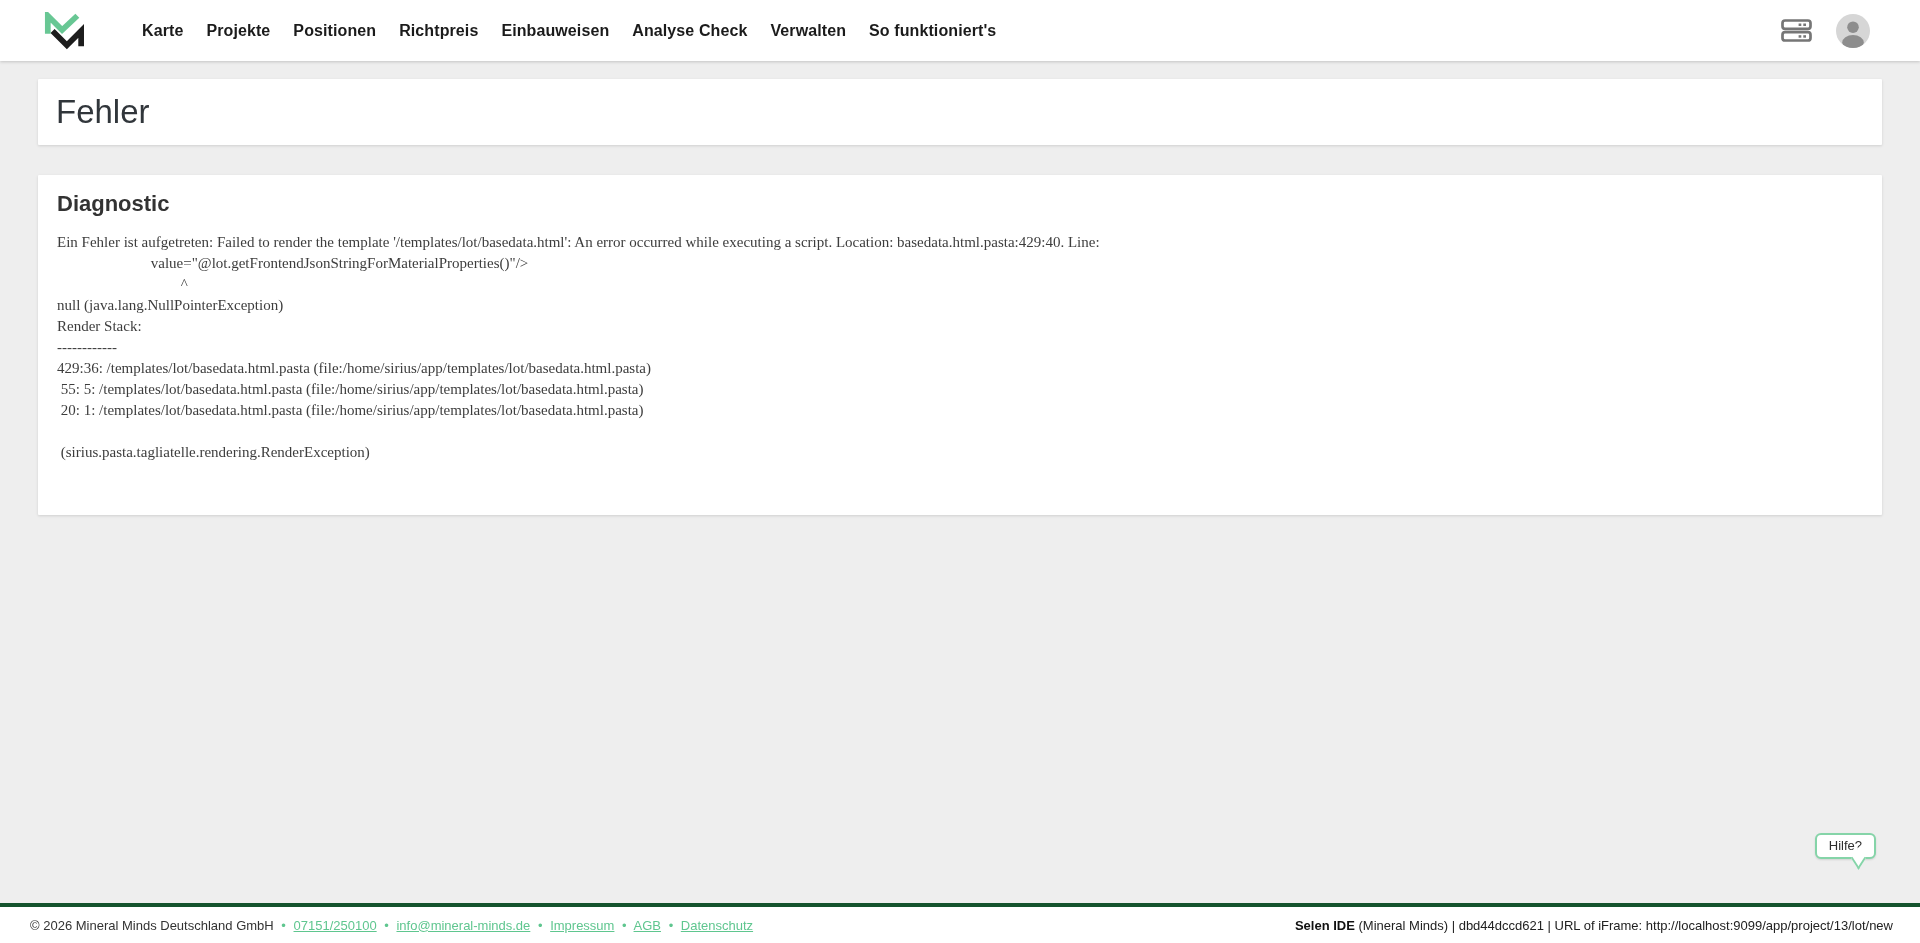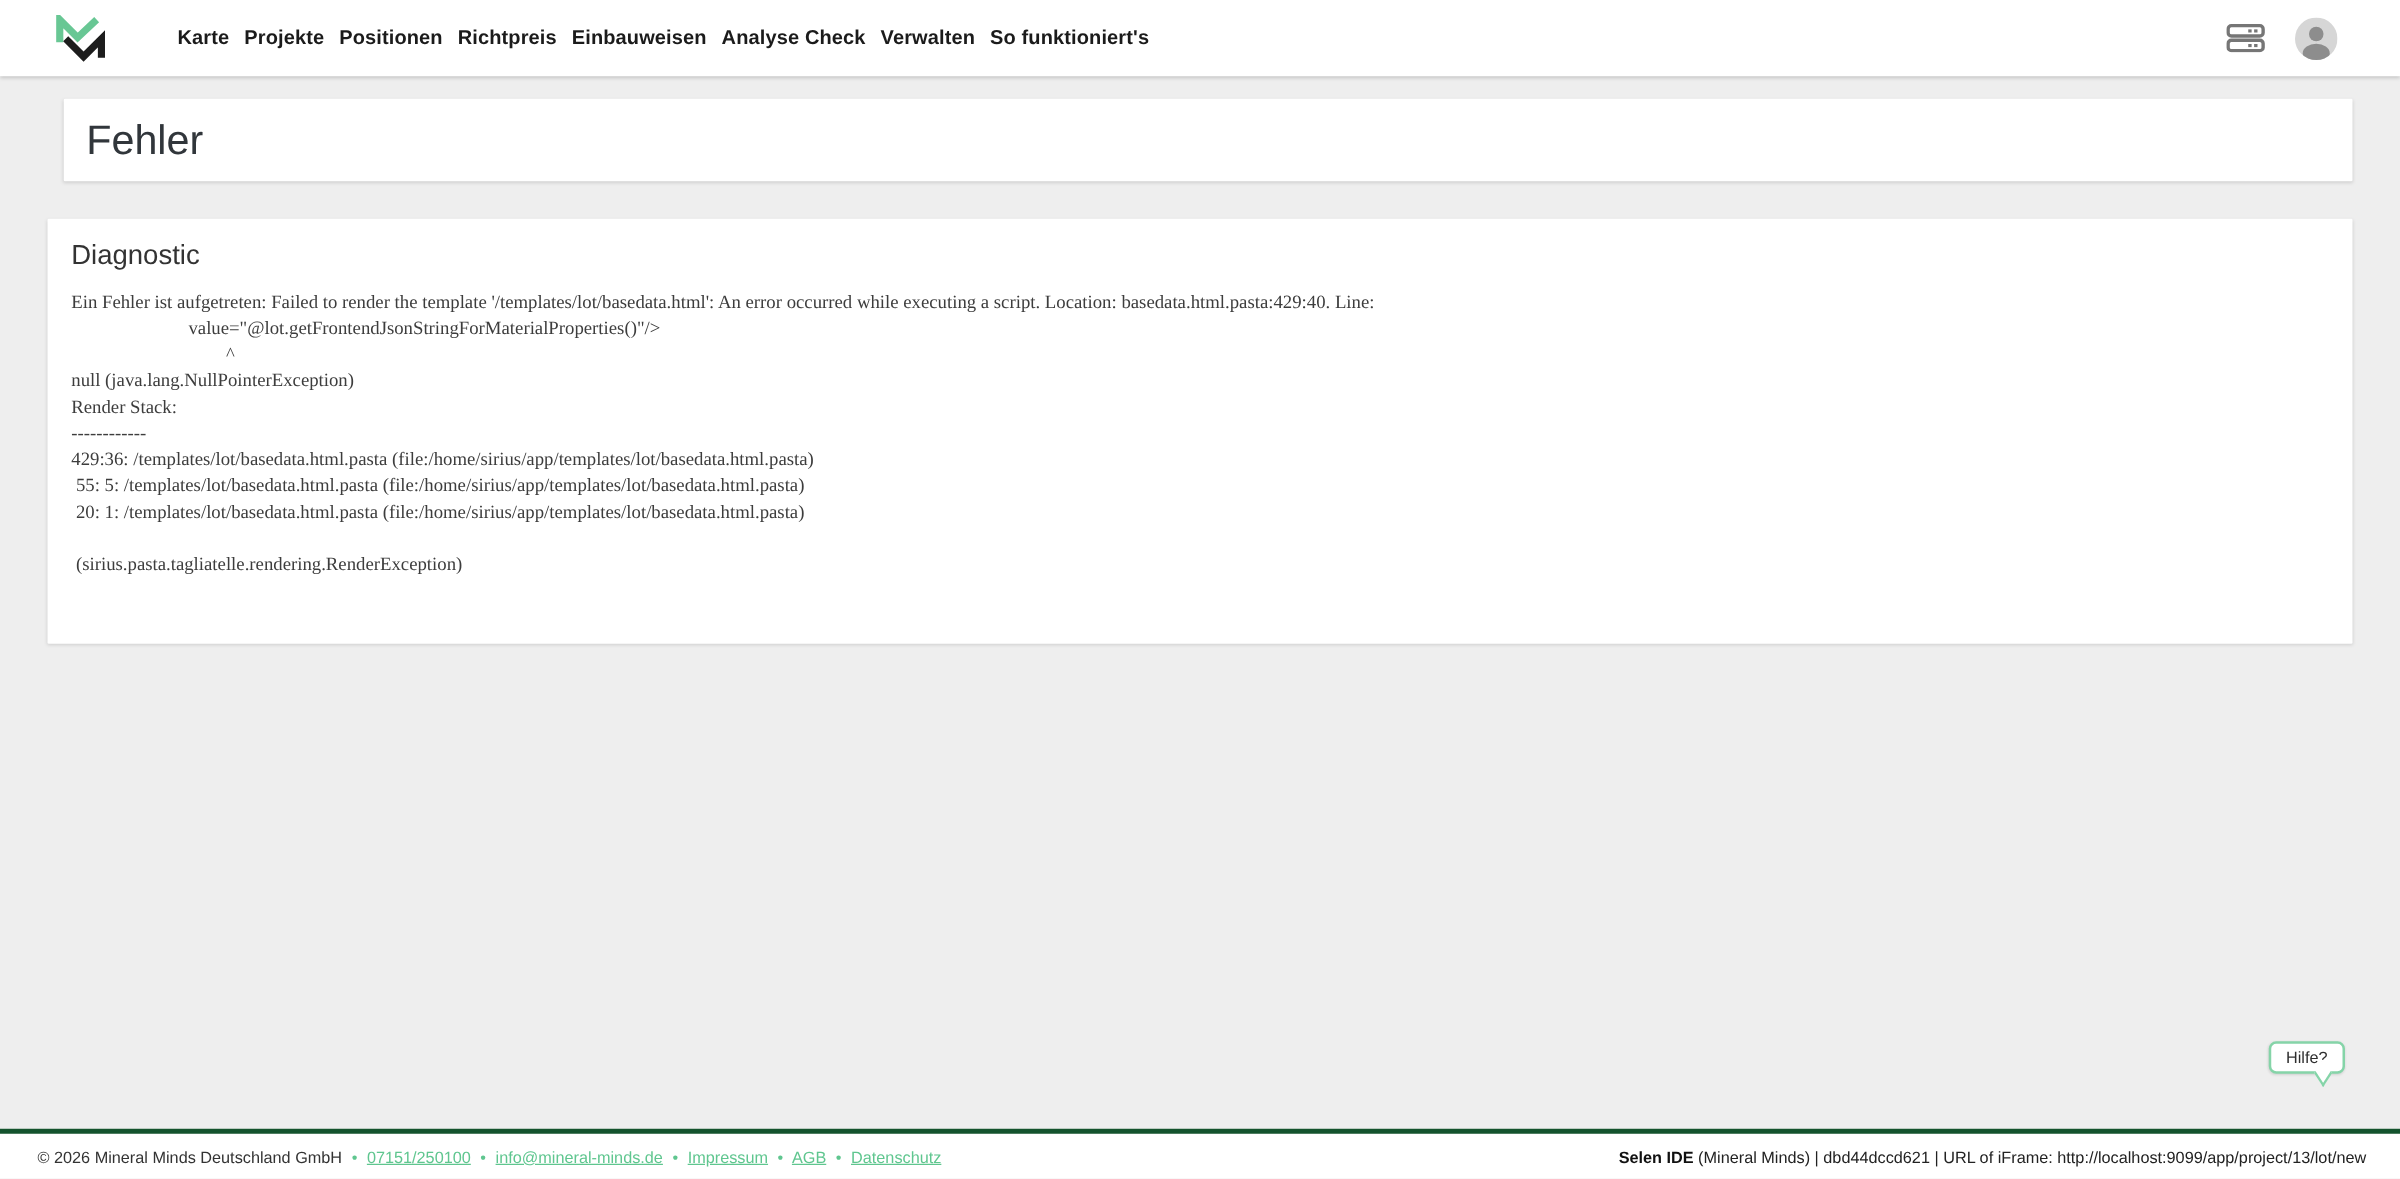--- a/index.html
+++ b/index.html
@@ -17,21 +17,21 @@
     height: 61px;
     background: #ffffff;
     box-shadow: 0 1px 3px rgba(0,0,0,.18);
     display: flex;
     align-items: center;
     padding: 0 50px 0 44px;
     position: relative;
     z-index: 5;
   }
   .logo { display: flex; align-items: center; cursor: pointer; }
-  .main-nav { display: flex; align-items: center; gap: 12px; margin-left: 58px; }
+  .main-nav { display: flex; align-items: center; gap: 23px; margin-left: 58px; }
   .main-nav a {
     font-size: 16px;
     font-weight: 700;
     color: #1b1b1b;
     text-decoration: none;
     letter-spacing: .1px;
     cursor: pointer;
   }
   .top-actions { margin-left: auto; display: flex; align-items: center; gap: 24px; }
   .icon-btn { background: none; border: none; cursor: pointer; display: flex; align-items: center; padding: 0; }
@@ -42,31 +42,30 @@
     background: #ffffff;
     box-shadow: 0 1px 3px rgba(0,0,0,.13);
     border-radius: 1px;
   }
   .title-card {
     height: 66px;
     display: flex;
     align-items: center;
     padding: 0 18px;
     margin-bottom: 30px;
-    margin-left: 13px;
   }
   .page-title {
     font-size: 33px;
     font-weight: 400;
     color: #31363b;
   }
   .diag-card { padding: 16px 19px 37px; min-height: 340px; }
   .diag-heading {
     font-size: 22px;
-    font-weight: 400;
+    font-weight: 700;
     color: #333333;
     margin-bottom: 15px;
   }
   .diag-pre { }
   .diag-line {
     font-family: Liberation Serif, serif;
     font-size: 15px;
     line-height: 21px;
     min-height: 21px;
     white-space: pre;

